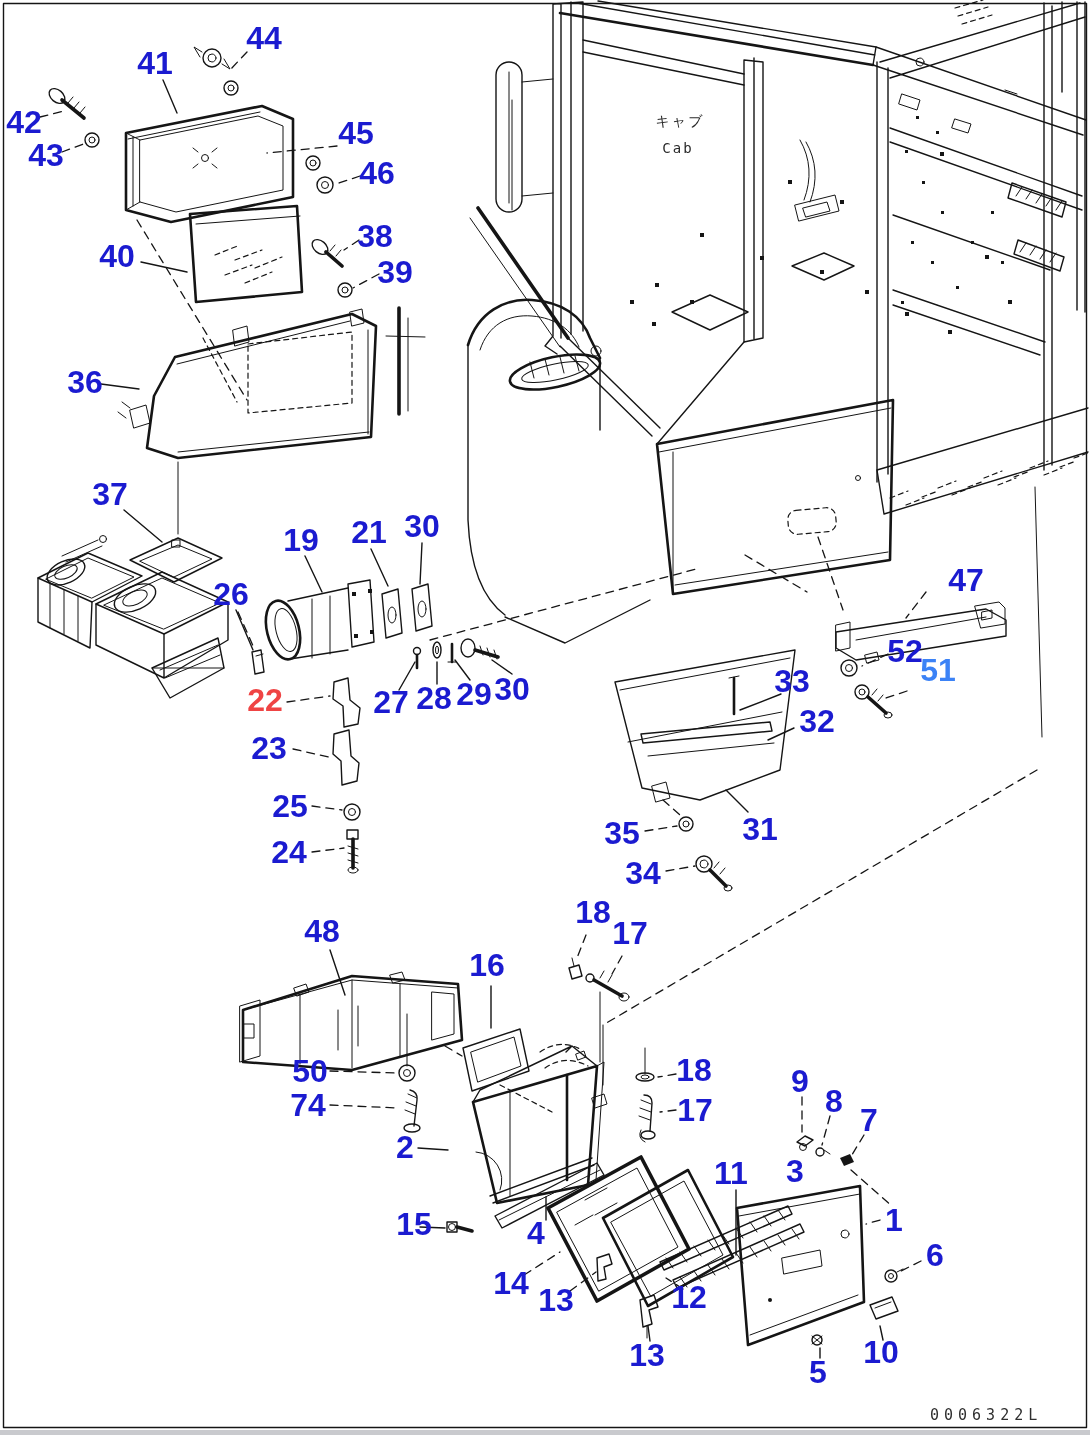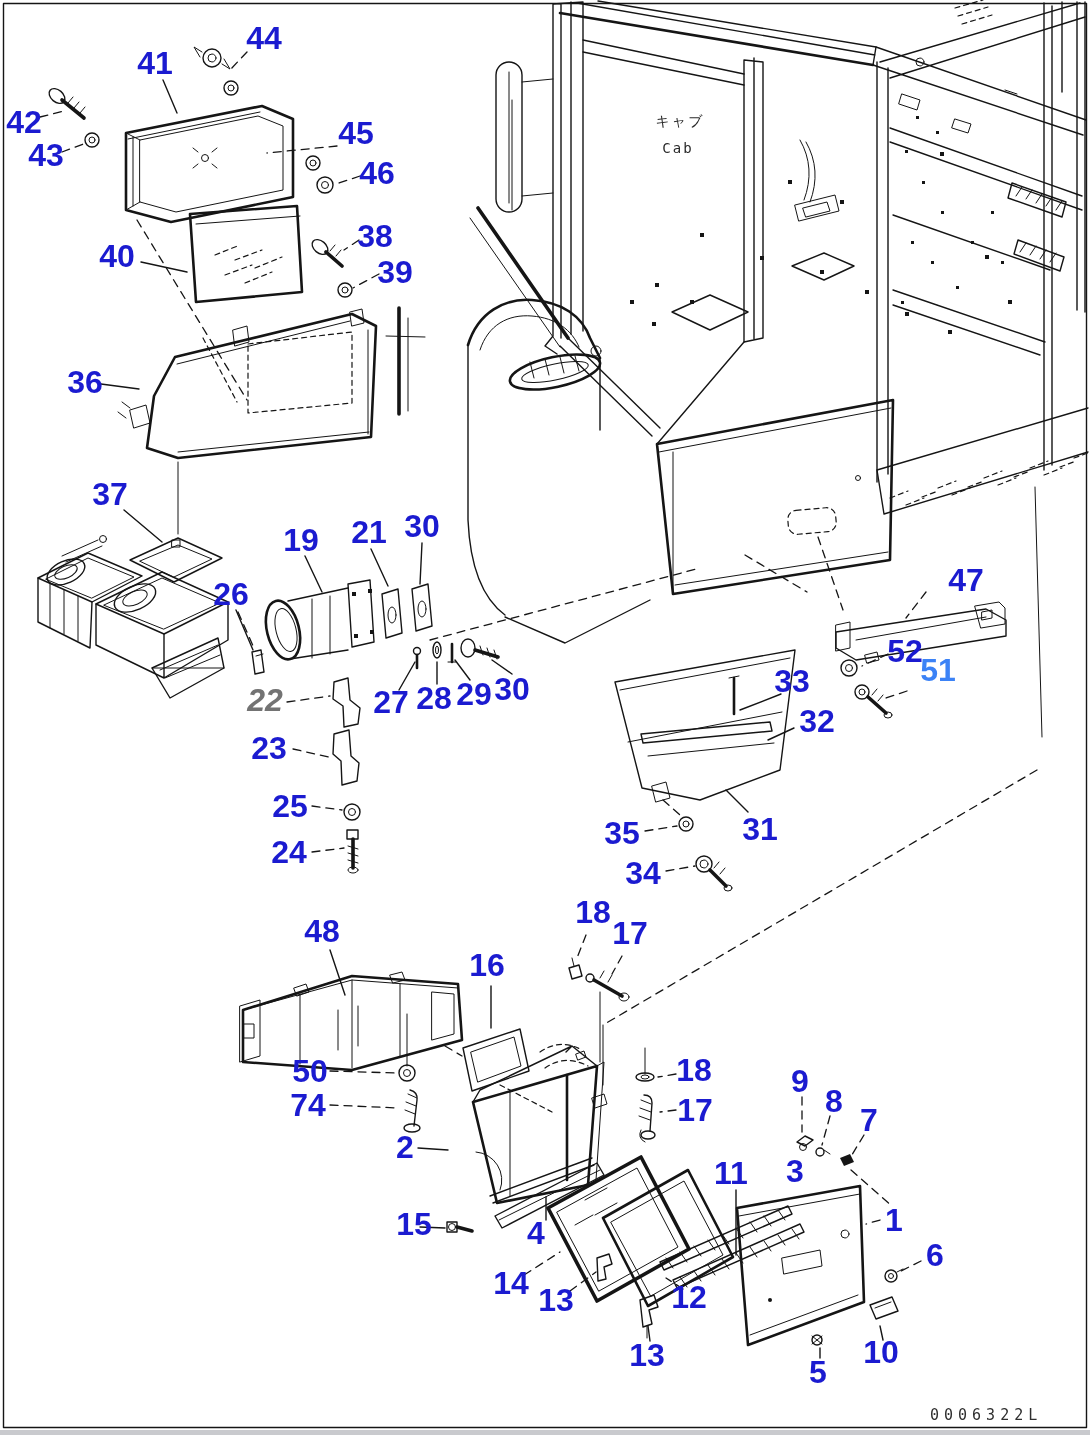--- a/index.html
+++ b/index.html
@@ -373,21 +373,21 @@
       <div class="callout" style="left: 377px; top: 173px; color: rgb(27, 27, 208);">46</div>
       <div class="callout" style="left: 375px; top: 236px; color: rgb(27, 27, 208);">38</div>
       <div class="callout" style="left: 395px; top: 272px; color: rgb(27, 27, 208);">39</div>
       <div class="callout" style="left: 117px; top: 256px; color: rgb(27, 27, 208);">40</div>
       <div class="callout" style="left: 85px; top: 382px; color: rgb(27, 27, 208);">36</div>
       <div class="callout" style="left: 110px; top: 494px; color: rgb(27, 27, 208);">37</div>
       <div class="callout" style="left: 301px; top: 540px; color: rgb(27, 27, 208);">19</div>
       <div class="callout" style="left: 369px; top: 532px; color: rgb(27, 27, 208);">21</div>
       <div class="callout" style="left: 422px; top: 526px; color: rgb(27, 27, 208);">30</div>
       <div class="callout" style="left: 231px; top: 594px; color: rgb(27, 27, 208);">26</div>
-      <div class="callout" style="left: 265px; top: 700px; color: #737373; font-style: italic;">22</div>
+      <div class="callout" style="left: 265px; top: 700px; color: #ef4444;">22</div>
       <div class="callout" style="left: 391px; top: 702px; color: rgb(27, 27, 208);">27</div>
       <div class="callout" style="left: 434px; top: 698px; color: rgb(27, 27, 208);">28</div>
       <div class="callout" style="left: 474px; top: 694px; color: rgb(27, 27, 208);">29</div>
       <div class="callout" style="left: 512px; top: 689px; color: rgb(27, 27, 208);">30</div>
       <div class="callout" style="left: 269px; top: 748px; color: rgb(27, 27, 208);">23</div>
       <div class="callout" style="left: 290px; top: 806px; color: rgb(27, 27, 208);">25</div>
       <div class="callout" style="left: 289px; top: 852px; color: rgb(27, 27, 208);">24</div>
       <div class="callout" style="left: 937px; top: 580px; color: rgb(27, 27, 208); margin-left: 29px;">47</div>
       <div class="callout" style="left: 905px; top: 651px; color: rgb(27, 27, 208);">52</div>
       <div class="callout" style="left: 927px; top: 670px; color: #3b82f6; margin-left: 11px;">51</div>

